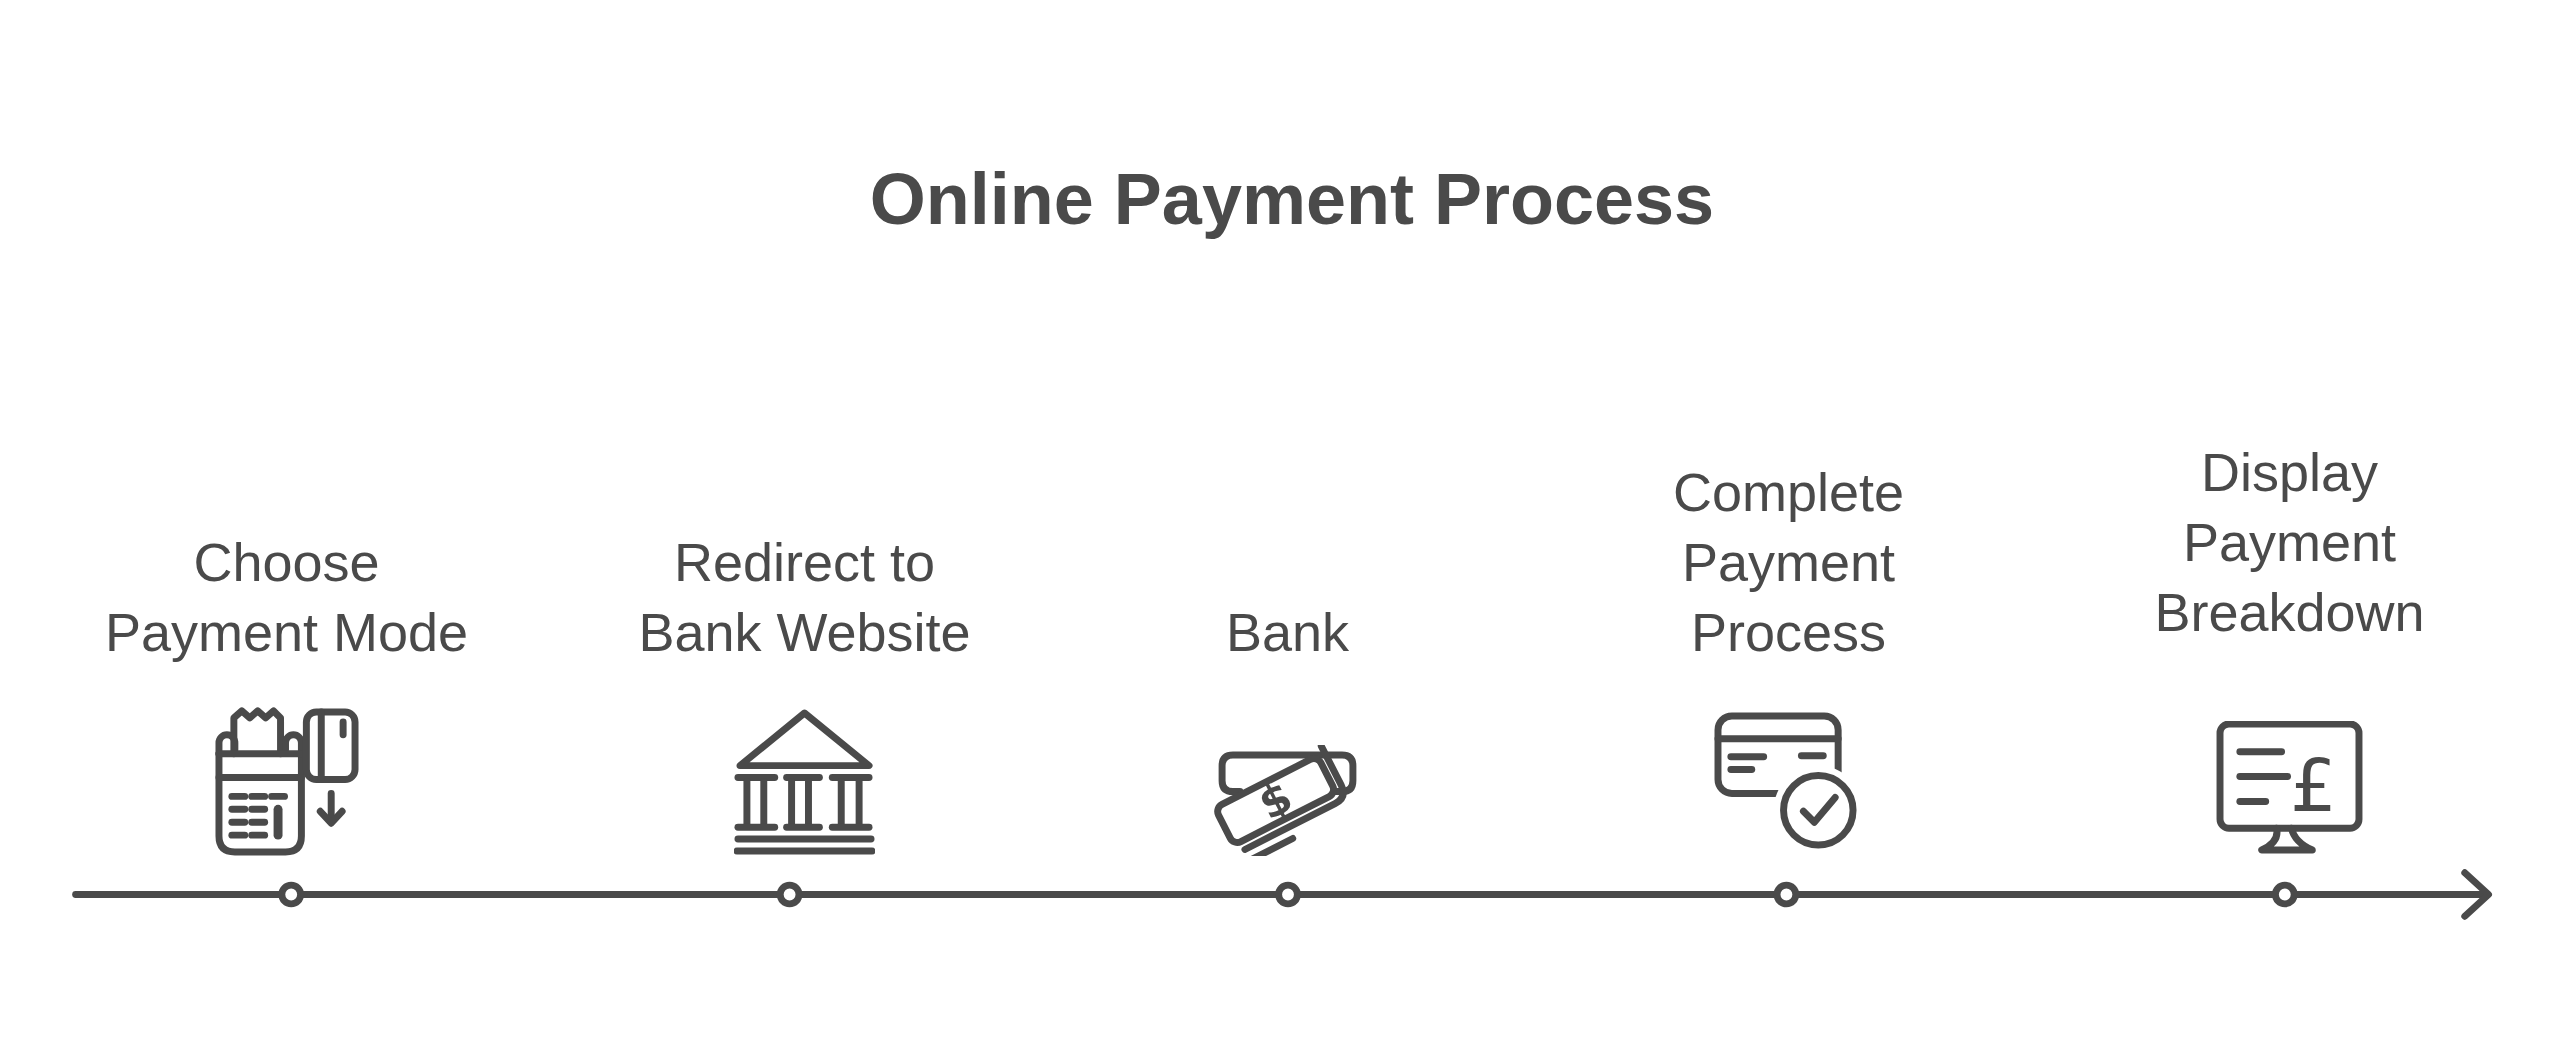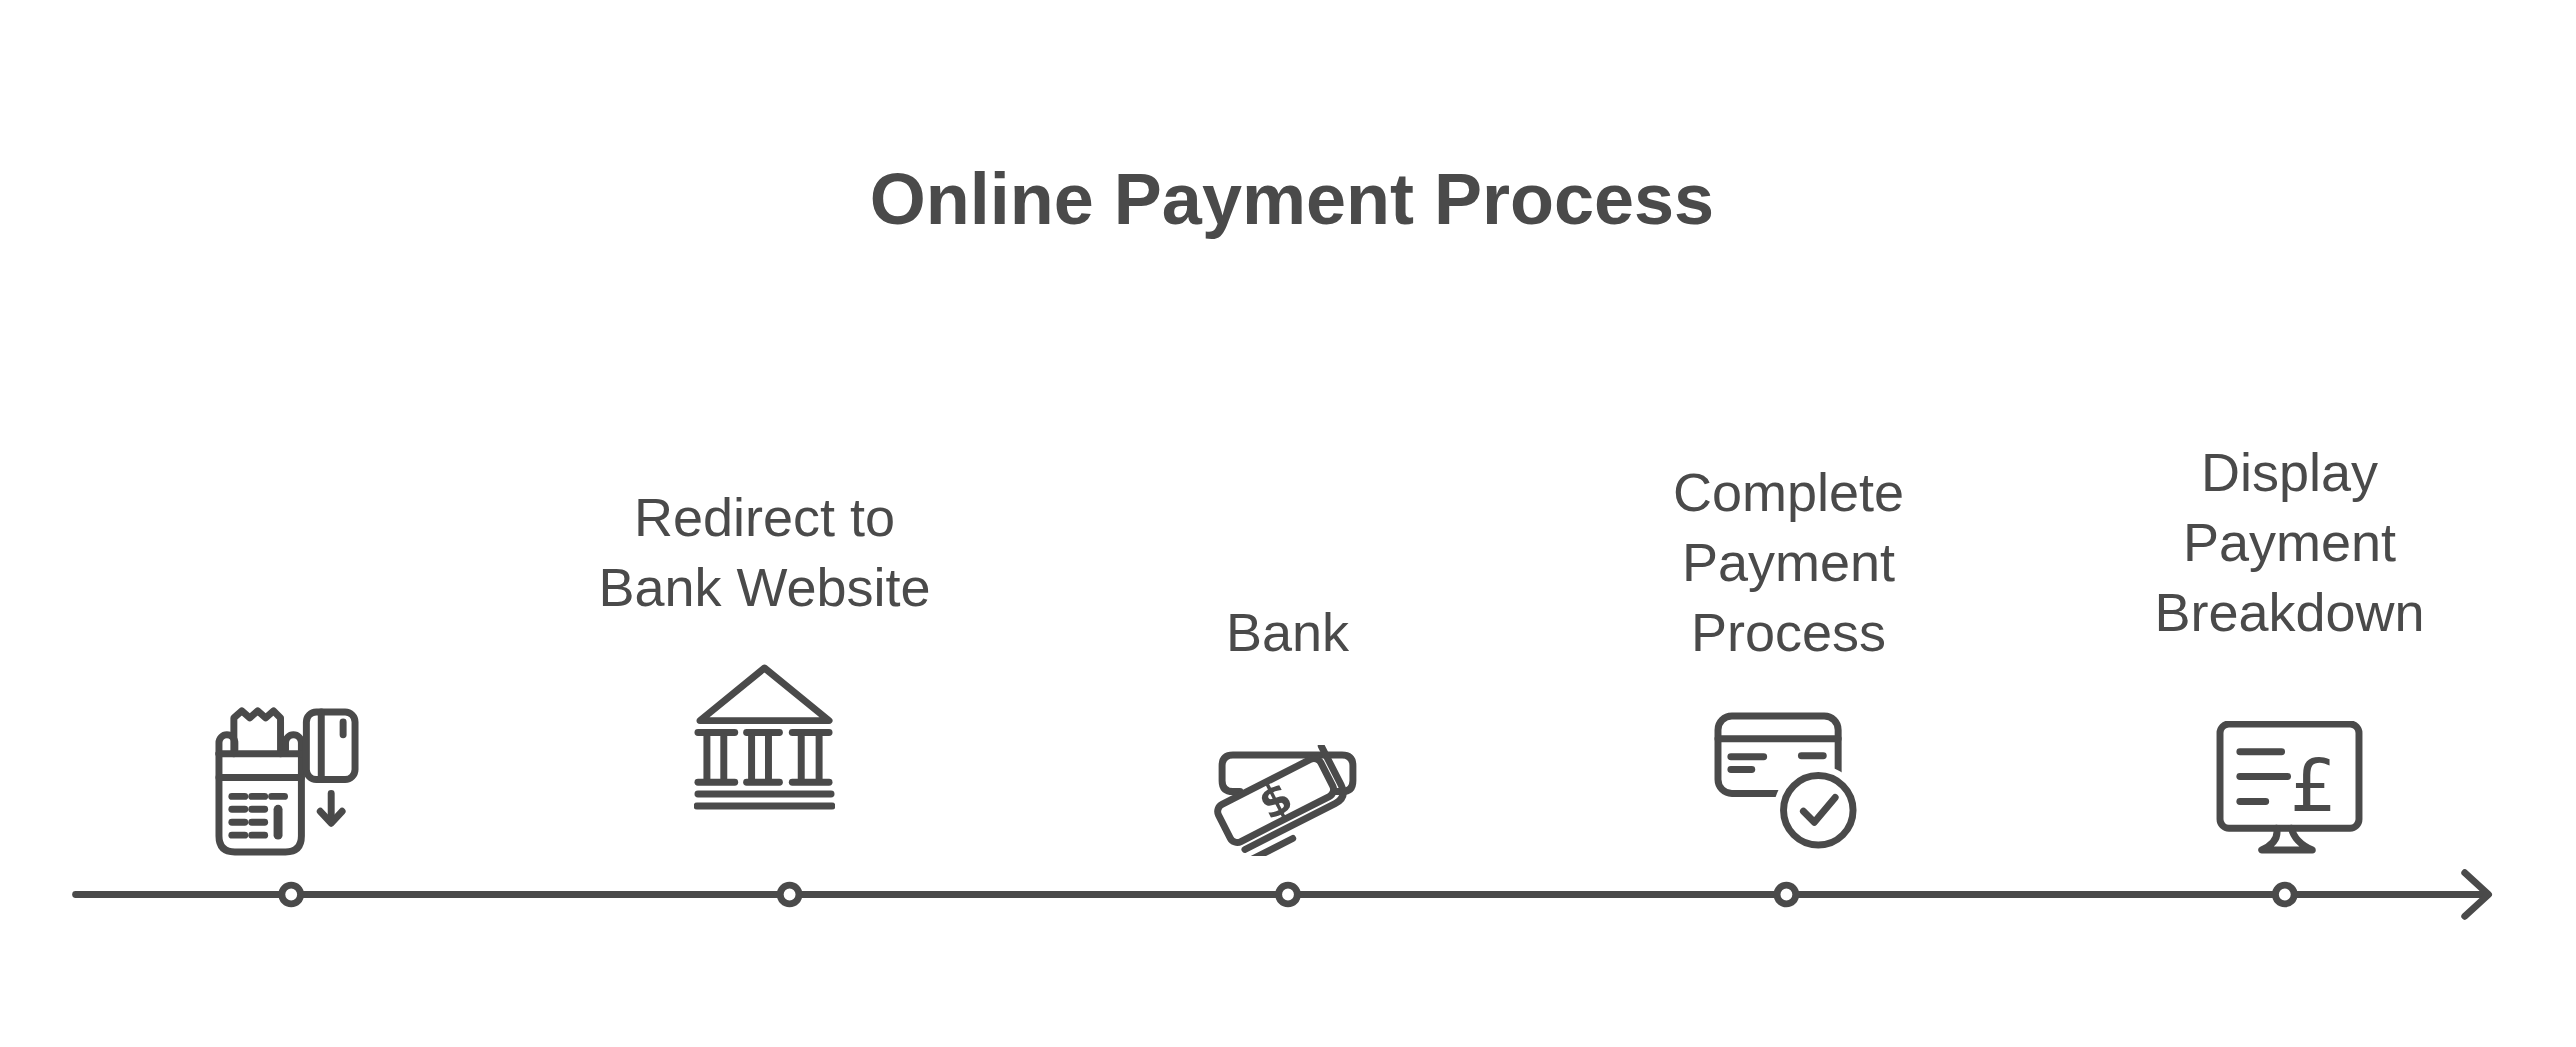--- a/index.html
+++ b/index.html
@@ -16,33 +16,35 @@
     position:absolute;top:437px;height:419px;width:457px;
     display:flex;flex-direction:column;justify-content:flex-end;align-items:center;
   }
   .step-label{
     font-size:54px;line-height:70px;color:#4a4a4a;text-align:center;font-weight:400;
   }
   .icon-wrap{
     height:189px;display:flex;align-items:flex-end;justify-content:center;
   }
   .icon-wrap svg{display:block;}
-  .s1{left:58px;} .s2{left:536px;justify-content:center;} .s3{left:1059px;} .s4{left:1560px;} .s5{left:2061px;gap:28px;}
+  .s1{left:58px;} .s2{left:576px;} .s3{left:1059px;} .s4{left:1560px;} .s5{left:2061px;gap:28px;}
   .stroke{fill:none;stroke:#4a4a4a;stroke-width:7;stroke-linecap:round;stroke-linejoin:round;}
   .fillwhite{fill:#ffffff;}
   .timeline{position:absolute;left:0;top:850px;width:2576px;height:89px;}
   .glyph{fill:#4a4a4a;font-family:"DejaVu Sans","Liberation Sans",sans-serif;}
 </style>
 </head>
 <body>
 
 <div class="title">Online Payment Process</div>
 
 <div class="step s1">
   <div class="step-label">
+    <div>Choose</div>
+    <div>Payment Mode</div>
   </div>
   <div class="icon-wrap">
     <svg width="146" height="151" viewBox="0 0 147 152">
       <path class="stroke fillwhite" d="M20,49 V13 L28,6 L36,13 L44,6 L52,13 L60,6 L67,13 V49"></path>
       <path class="stroke" d="M5,49 V38 A8,8 0 0 1 21,38 V45"></path>
       <path class="stroke" d="M88,49 V38 A8,8 0 0 0 72,38 V45"></path>
       <path class="stroke" d="M5,49 V132 Q5,148 21,148 H72 Q88,148 88,132 V49"></path>
       <path class="stroke" d="M5,49 H88"></path>
       <path class="stroke" d="M5,73 H88"></path>
       <g class="stroke" stroke-width="8">

